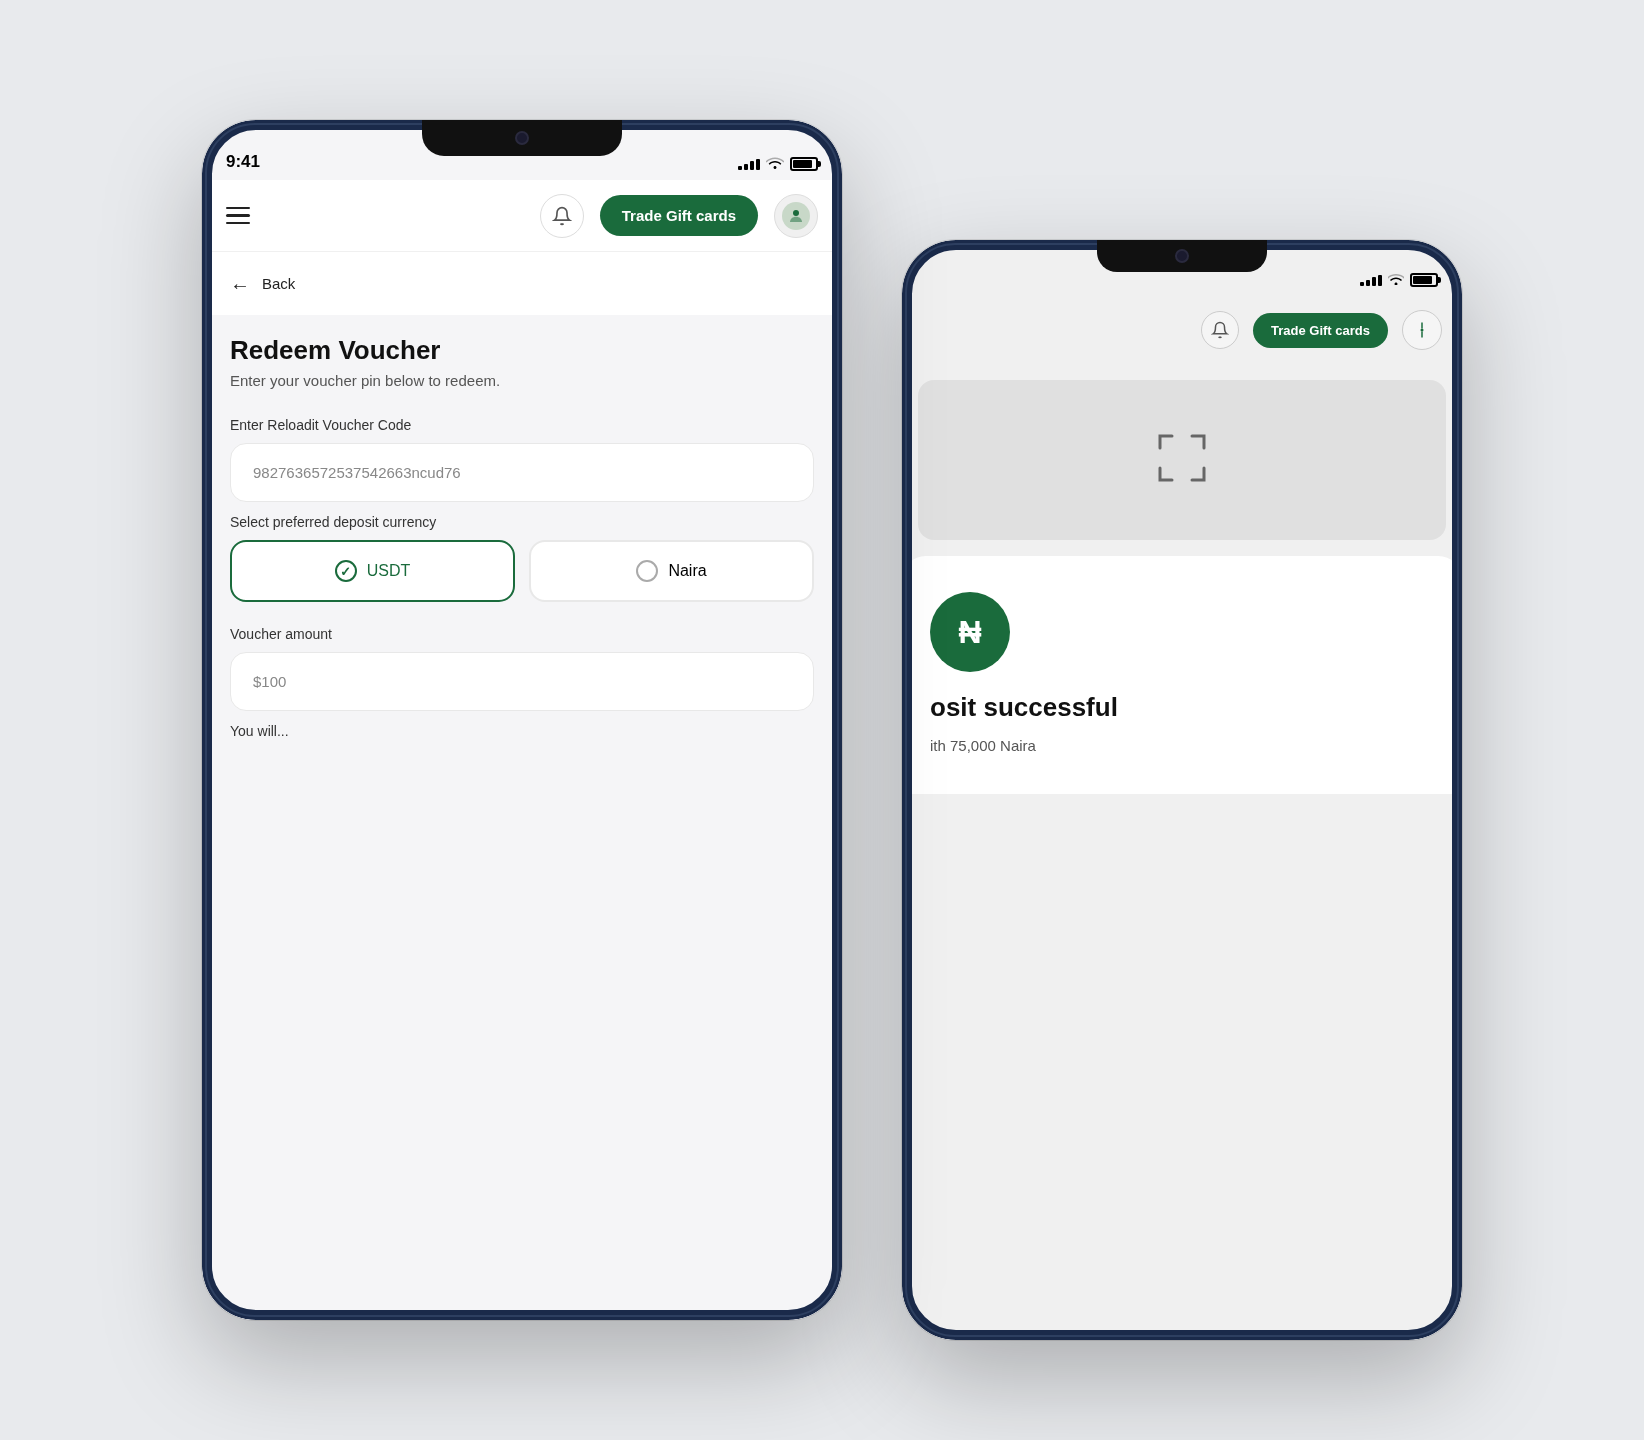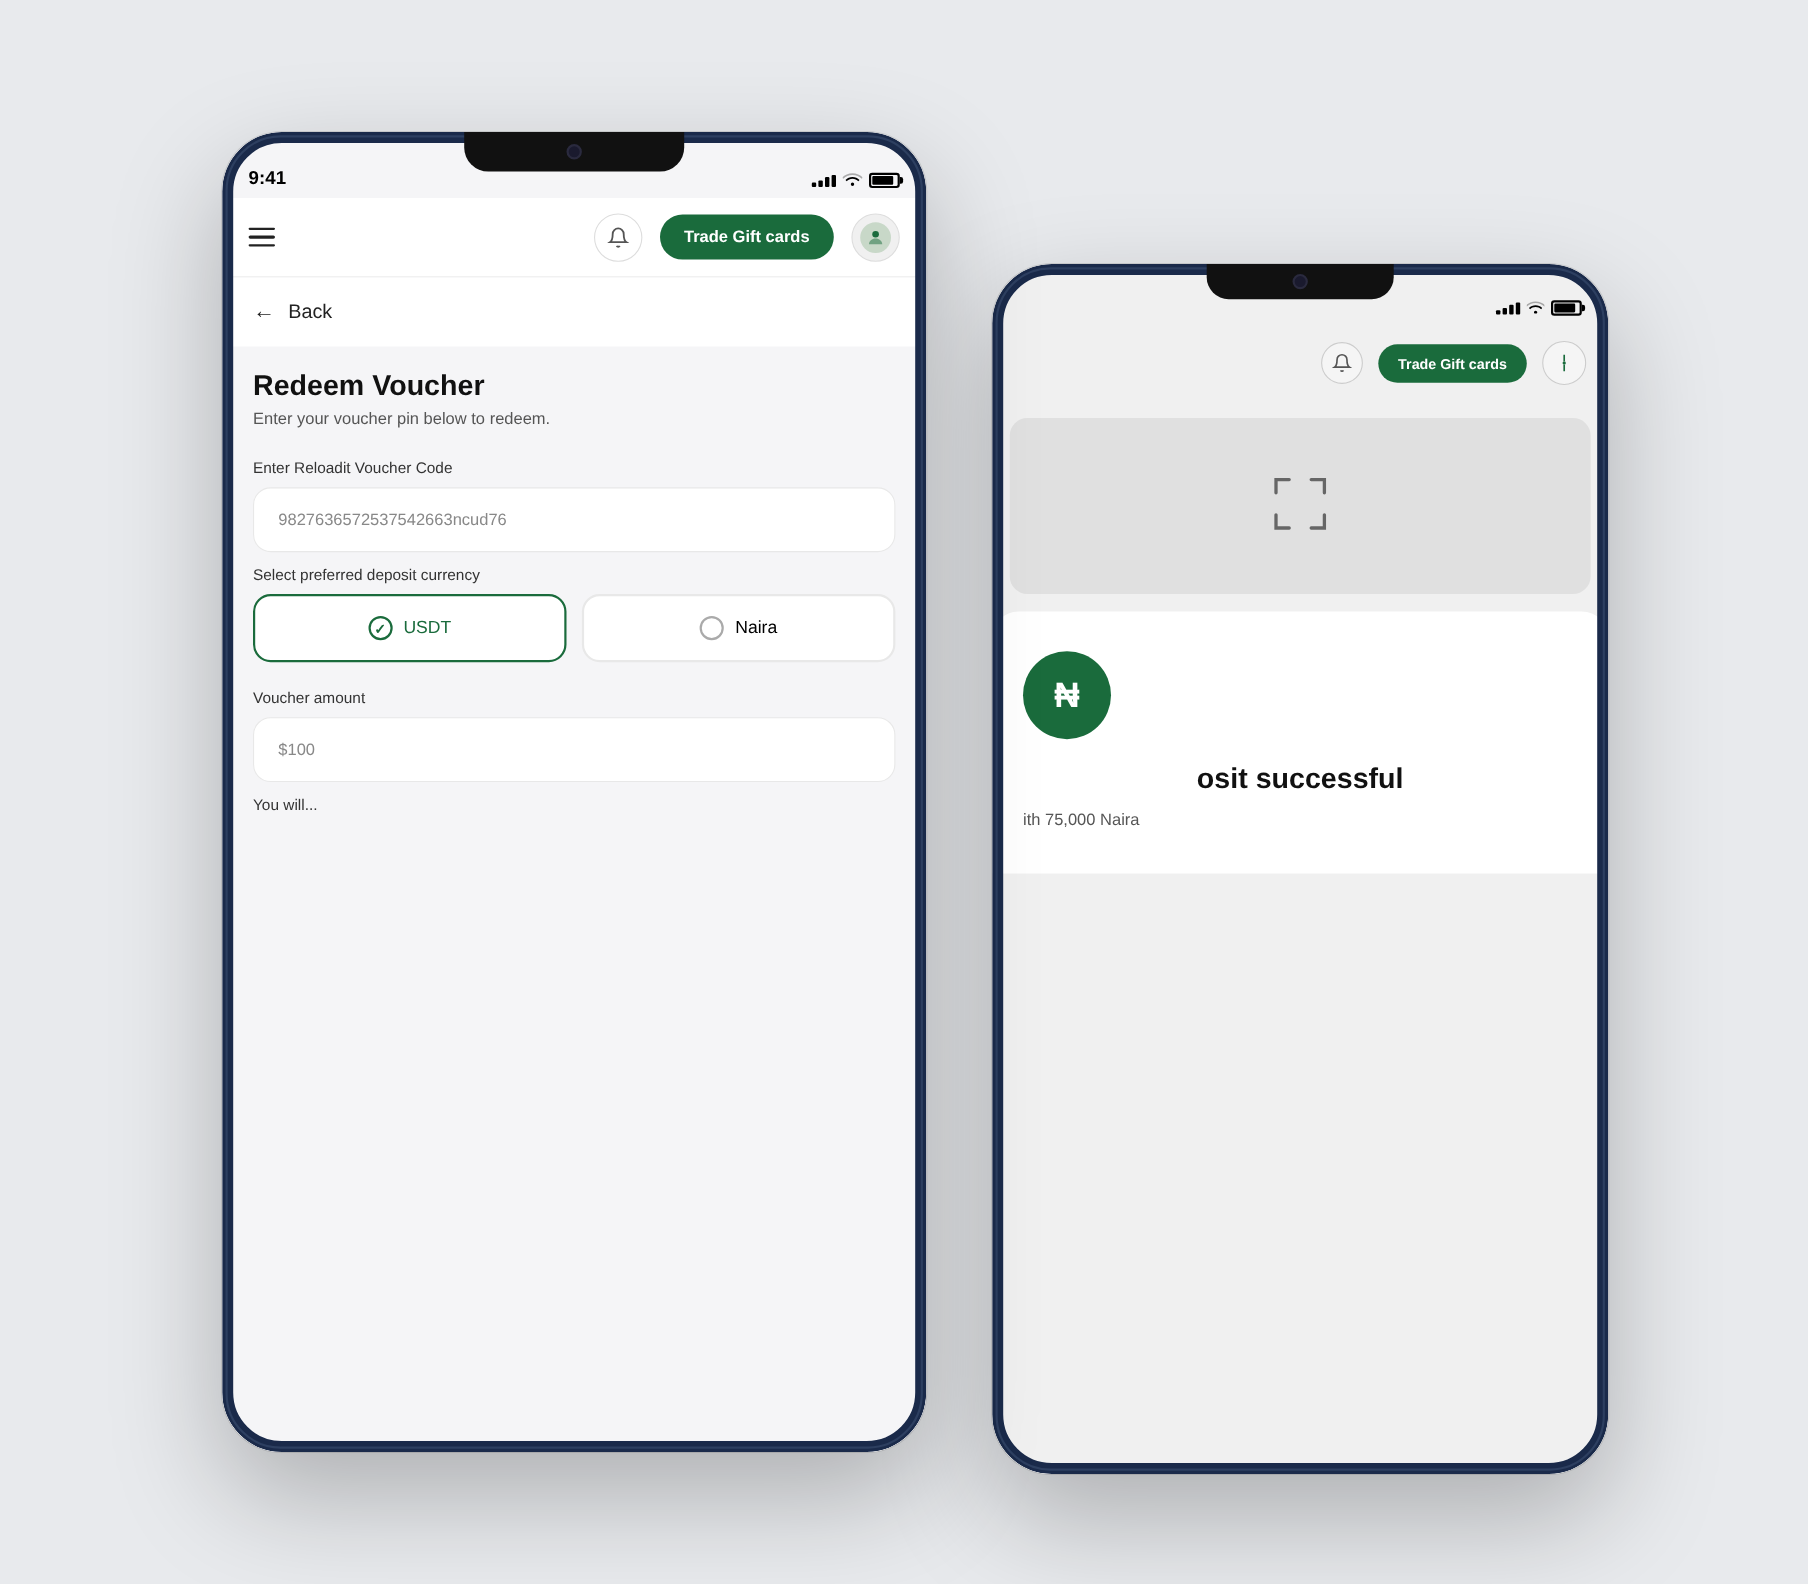--- a/index.html
+++ b/index.html
@@ -264,21 +264,21 @@
       display: flex;
       align-items: center;
       gap: 12px;
       margin-bottom: 20px;
     }
     .back-arrow {
       font-size: 20px;
       color: #222;
     }
     .back-label {
-      font-size: 18px;
+      font-size: 15px;
       color: #222;
       font-weight: 400;
     }
 
     .main-content {
       padding: 0 28px;
     }
 
     .page-title {
       font-size: 26px;
@@ -436,21 +436,20 @@
       color: #fff;
       font-size: 32px;
       font-weight: 700;
     }
 
     .success-title {
       font-size: 26px;
       font-weight: 700;
       color: #111;
       margin-bottom: 12px;
-      text-align: center;
     }
 
     .success-text {
       font-size: 15px;
       color: #555;
       line-height: 1.5;
     }
 
     
     .notch-2 {

